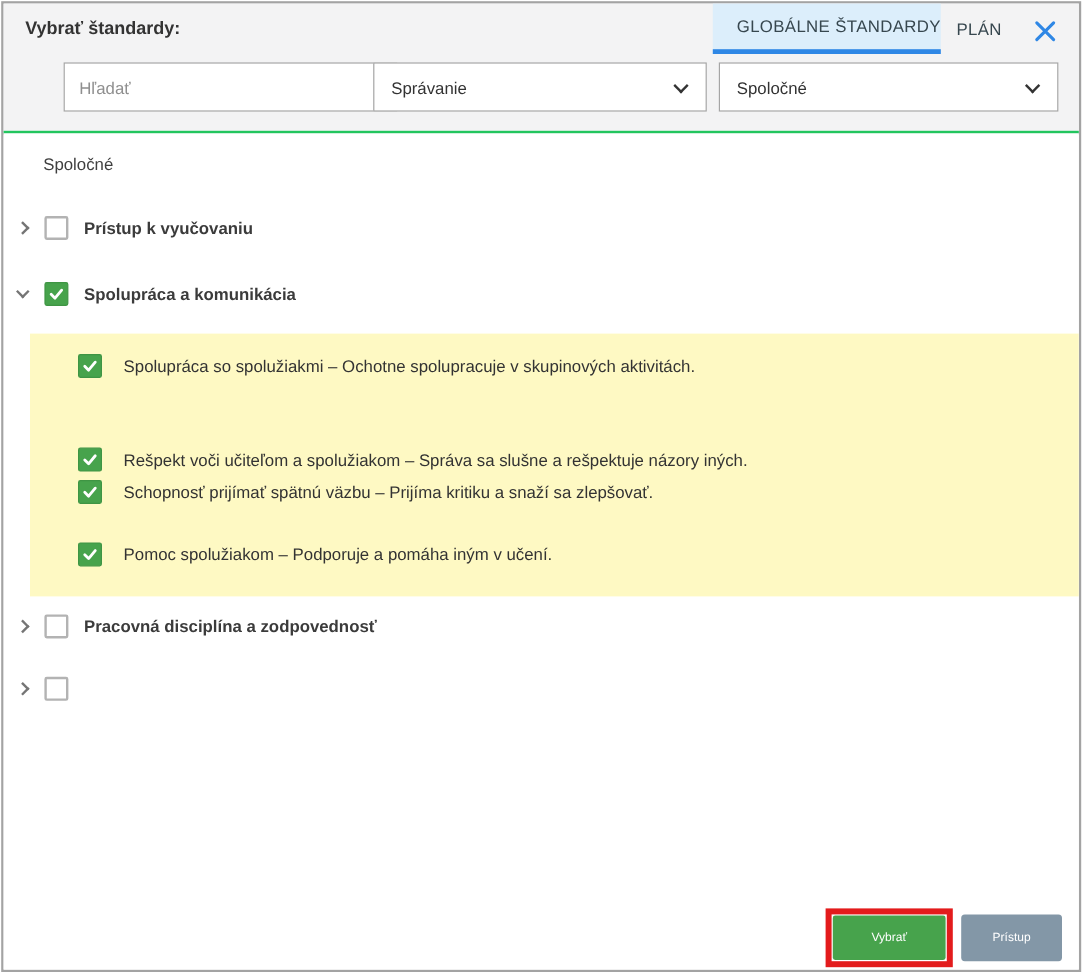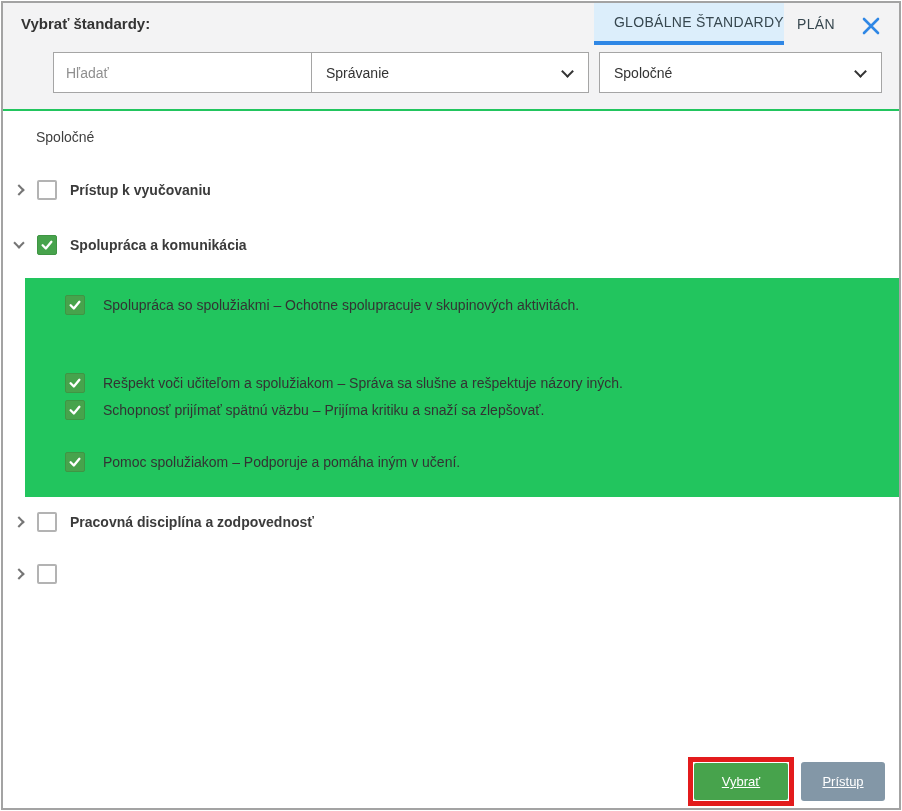--- a/index.html
+++ b/index.html
@@ -76,40 +76,40 @@
   .cbx.checked   { background: #47a34c; border: 1px solid #3f9544;
                    display: flex; align-items: center; justify-content: center; }
   .tree-row .cbx { left: 34px; }
   .parent-label { position: absolute; left: 67px; font-size: 14px; font-weight: bold; color: #3b3b3b; }
   .row-p1 { top: 66px; }
   .row-p2 { top: 121px; }
   .row-p3 { top: 398px; }
   .row-p4 { top: 450px; }
   .highlight-block {
     position: absolute; left: 22px; right: 0; top: 166px; height: 219px;
-    background: #22c55e;
+    background: #fef9c3;
   }
   .child-row { position: absolute; left: 0; right: 0; height: 24px; }
   .child-row .cbx { left: 40px; }
   .child-label { position: absolute; left: 78px; top: 4px; font-size: 14px; color: #333333; }
   .row-c1 { top: 15px; }
   .row-c2 { top: 79px; margin-top: 14px; }
   .row-c3 { top: 120px; }
   .row-c4 { top: 172px; }
   
   .annotation-box {
     position: absolute; left: 685px; top: 645px;
     width: 106px; height: 49px;
     border: 5px solid #e31b1c; background: #ffffff;
     padding: 1px; 
   }
   .btn {
     display: flex; align-items: center; justify-content: center;
-    font-size: 13px; color: #ffffff; cursor: pointer;
-    font-family: "Liberation Sans", sans-serif; border: none; text-decoration: underline;
+    font-size: 10px; color: #ffffff; cursor: pointer;
+    font-family: "Liberation Sans", sans-serif; border: none;
   }
   .btn-select { width: 100%; height: 100%; background: #47a34c; border-radius: 2px; }
   .btn-cancel {
     position: absolute; left: 798px; top: 650px; width: 84px; height: 39px;
     background: #8397a7; border-radius: 3px;
   }
 </style>
 </head>
 <body>
 

